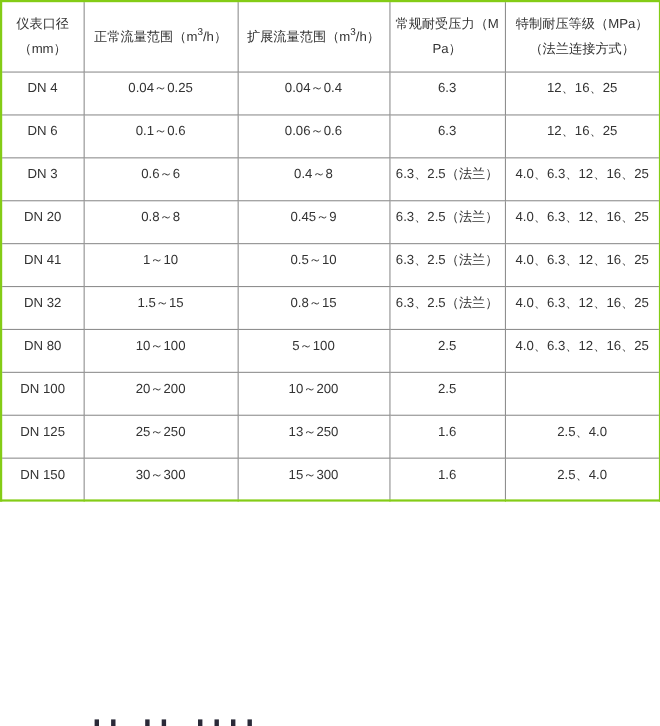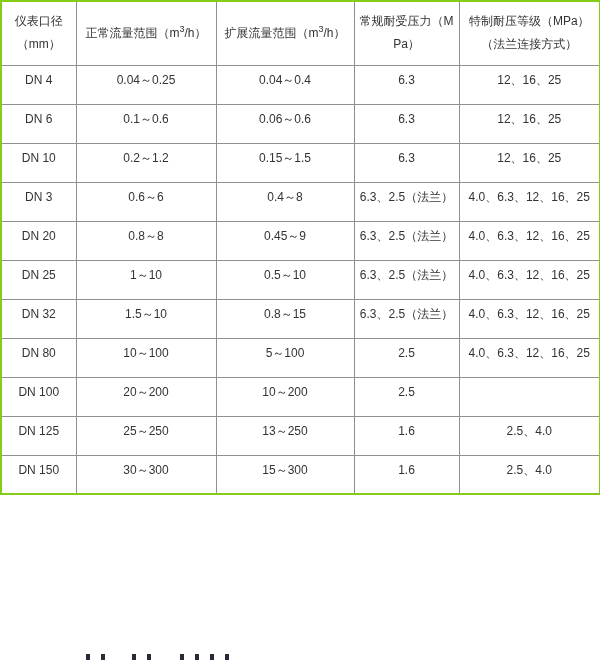--- a/index.html
+++ b/index.html
@@ -79,50 +79,43 @@
     <td>12、16、25</td>
   </tr>
         <tr>
     <td>DN 6</td>
     <td>0.1～0.6</td>
     <td>0.06～0.6</td>
     <td>6.3</td>
     <td>12、16、25</td>
   </tr>
         <tr>
-    <td>DN 10</td>
-    <td>0.2～1.2</td>
-    <td>0.15～1.5</td>
-    <td>6.3</td>
-    <td>12、16、25</td>
-  </tr>
-        <tr>
     <td>DN 3</td>
     <td>0.6～6</td>
     <td>0.4～8</td>
     <td>6.3、2.5（法兰）</td>
     <td>4.0、6.3、12、16、25</td>
   </tr>
         <tr>
     <td>DN 20</td>
     <td>0.8～8</td>
     <td>0.45～9</td>
     <td>6.3、2.5（法兰）</td>
     <td>4.0、6.3、12、16、25</td>
   </tr>
         <tr>
-    <td>DN 25</td>
+    <td>DN 41</td>
     <td>1～10</td>
     <td>0.5～10</td>
     <td>6.3、2.5（法兰）</td>
     <td>4.0、6.3、12、16、25</td>
   </tr>
         <tr>
     <td>DN 32</td>
-    <td>1.5～10</td>
+    <td>1.5～15</td>
     <td>0.8～15</td>
     <td>6.3、2.5（法兰）</td>
     <td>4.0、6.3、12、16、25</td>
   </tr>
         <tr>
     <td>DN 80</td>
     <td>10～100</td>
     <td>5～100</td>
     <td>2.5</td>
     <td>4.0、6.3、12、16、25</td>

